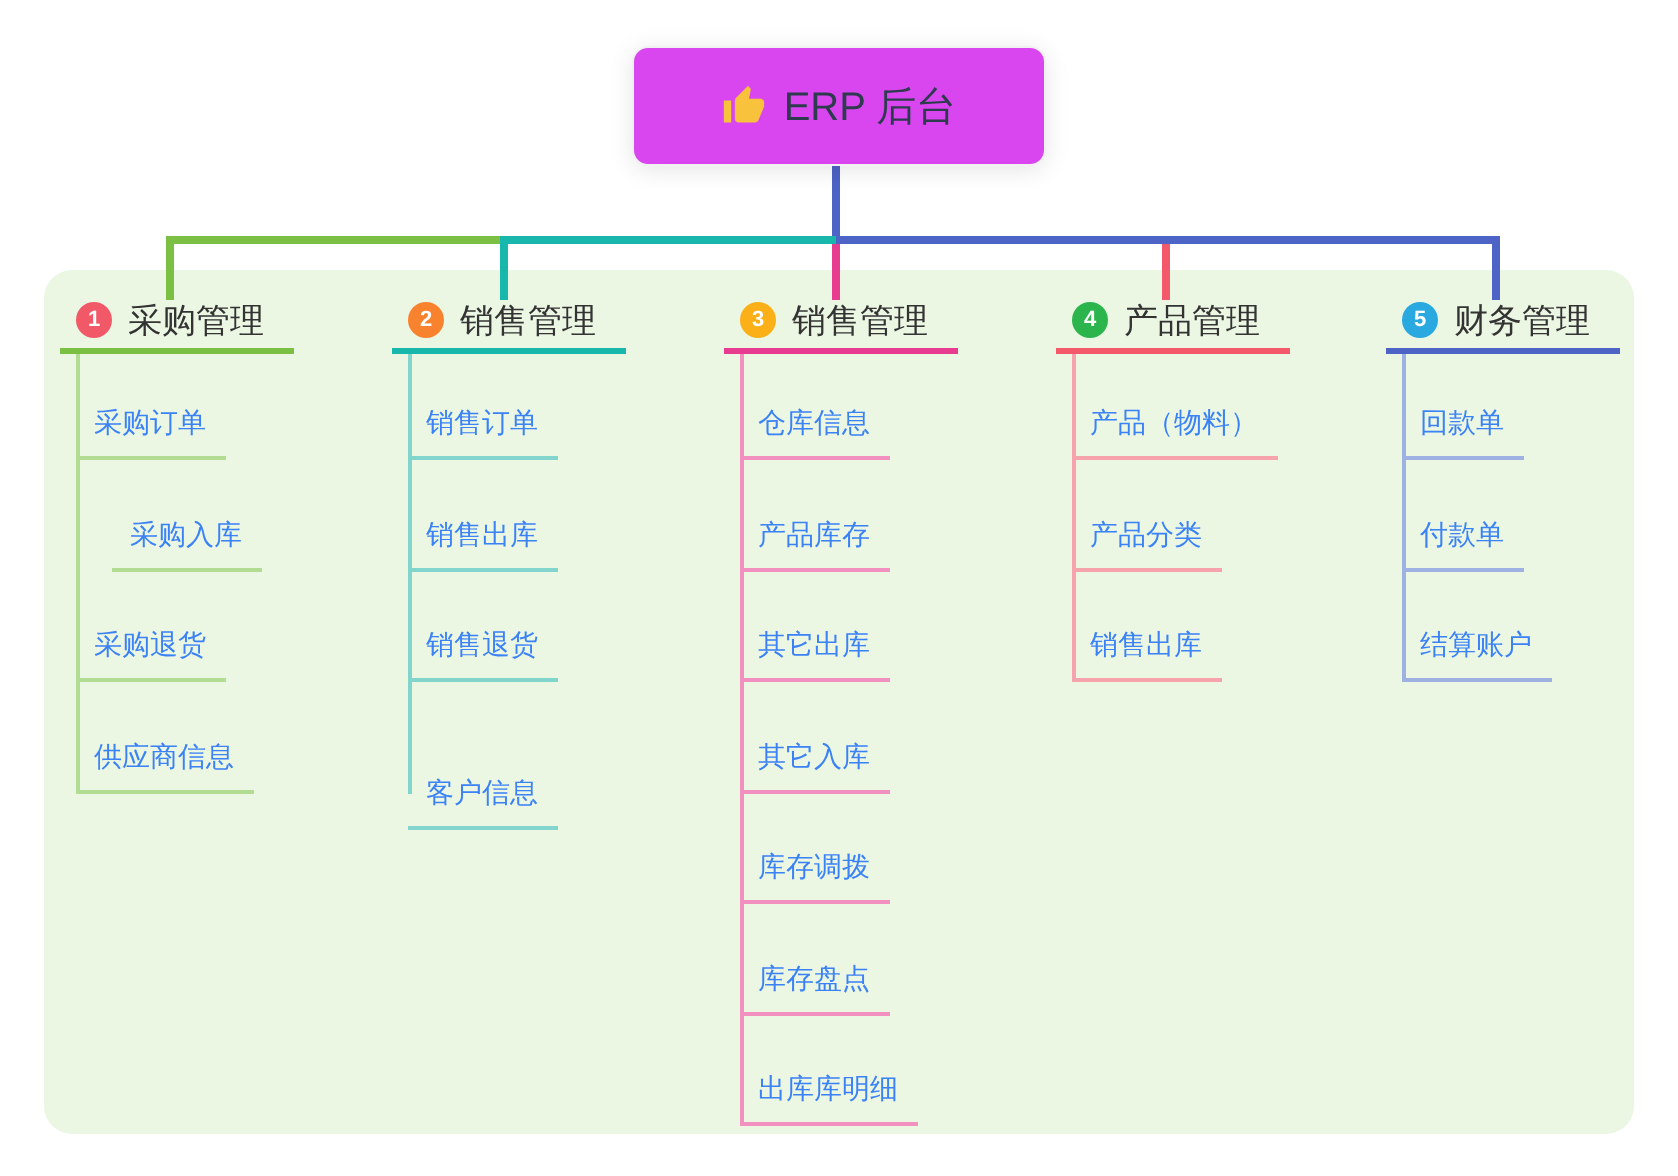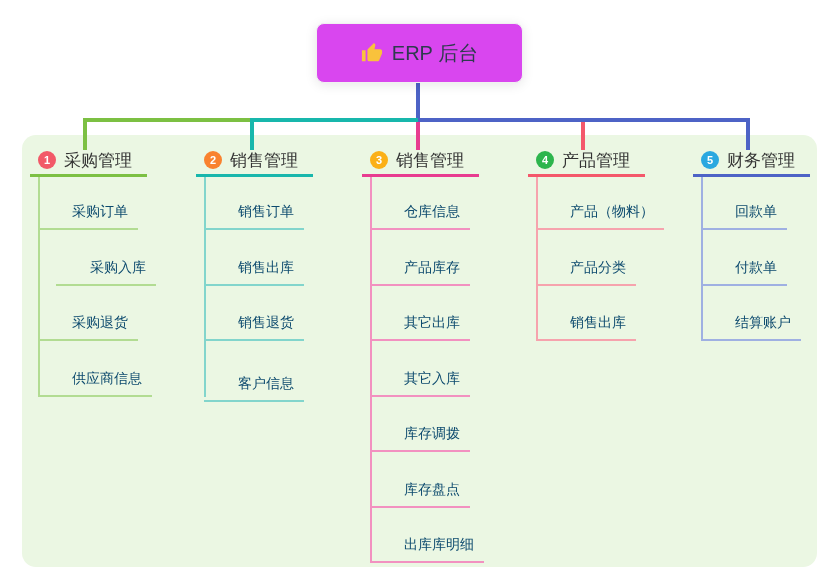--- a/index.html
+++ b/index.html
@@ -29,22 +29,22 @@
   }
   .badge{
     width:18px;height:18px;border-radius:50%;flex:0 0 18px;
     display:flex;align-items:center;justify-content:center;
     color:#ffffff;font-size:11px;font-weight:bold;line-height:18px;
   }
   
   .child{
     position:absolute;box-sizing:border-box;height:36px;
     display:flex;align-items:flex-end;
-    padding:0 10px 7px 34px;border-bottom:2px solid;
-    font-size:14px;color:#0c4a6e;white-space:nowrap;
+    padding:0 10px 7px 9px;border-bottom:2px solid;
+    font-size:14px;color:#3b82f6;white-space:nowrap;
   }
 </style>
 </head>
 <body>
 
 <div class="canvas">
 
   <div class="panel" style="background: rgb(235, 247, 227);"></div>
 
   <div id="connectors">
@@ -95,21 +95,21 @@
       <div class="line" style="left: 204px; top: 177px; width: 2px; height: 219.5px; background: rgb(130, 213, 204);"></div>
       <div class="child" style="left: 204px; top: 194px; border-bottom-color: rgb(130, 213, 204);">
         <span>销售订单</span>
       </div>
       <div class="child" style="left: 204px; top: 249.5px; border-bottom-color: rgb(130, 213, 204);">
         <span>销售出库</span>
       </div>
       <div class="child" style="left: 204px; top: 305px; border-bottom-color: rgb(130, 213, 204);">
         <span>销售退货</span>
       </div>
-      <div class="child" style="left: 204px; top: 366px; border-bottom-color: rgb(130, 213, 204);">
+      <div class="child" style="left: 204px; top: 379px; border-bottom-color: rgb(130, 213, 204);">
         <span>客户信息</span>
       </div>
       <div class="line" style="left: 362px; top: 174px; width: 117px; height: 3px; background: rgb(232, 60, 144);"></div>
       <div class="branch-title" style="left: 370px; top: 147px;">
         <span class="badge" style="background: rgb(251, 176, 23);">3</span>
         <span>销售管理</span>
       </div>
       <div class="line" style="left: 370px; top: 177px; width: 2px; height: 386px; background: rgb(242, 145, 192);"></div>
       <div class="child" style="left: 370px; top: 194px; border-bottom-color: rgb(242, 145, 192);">
         <span>仓库信息</span>

